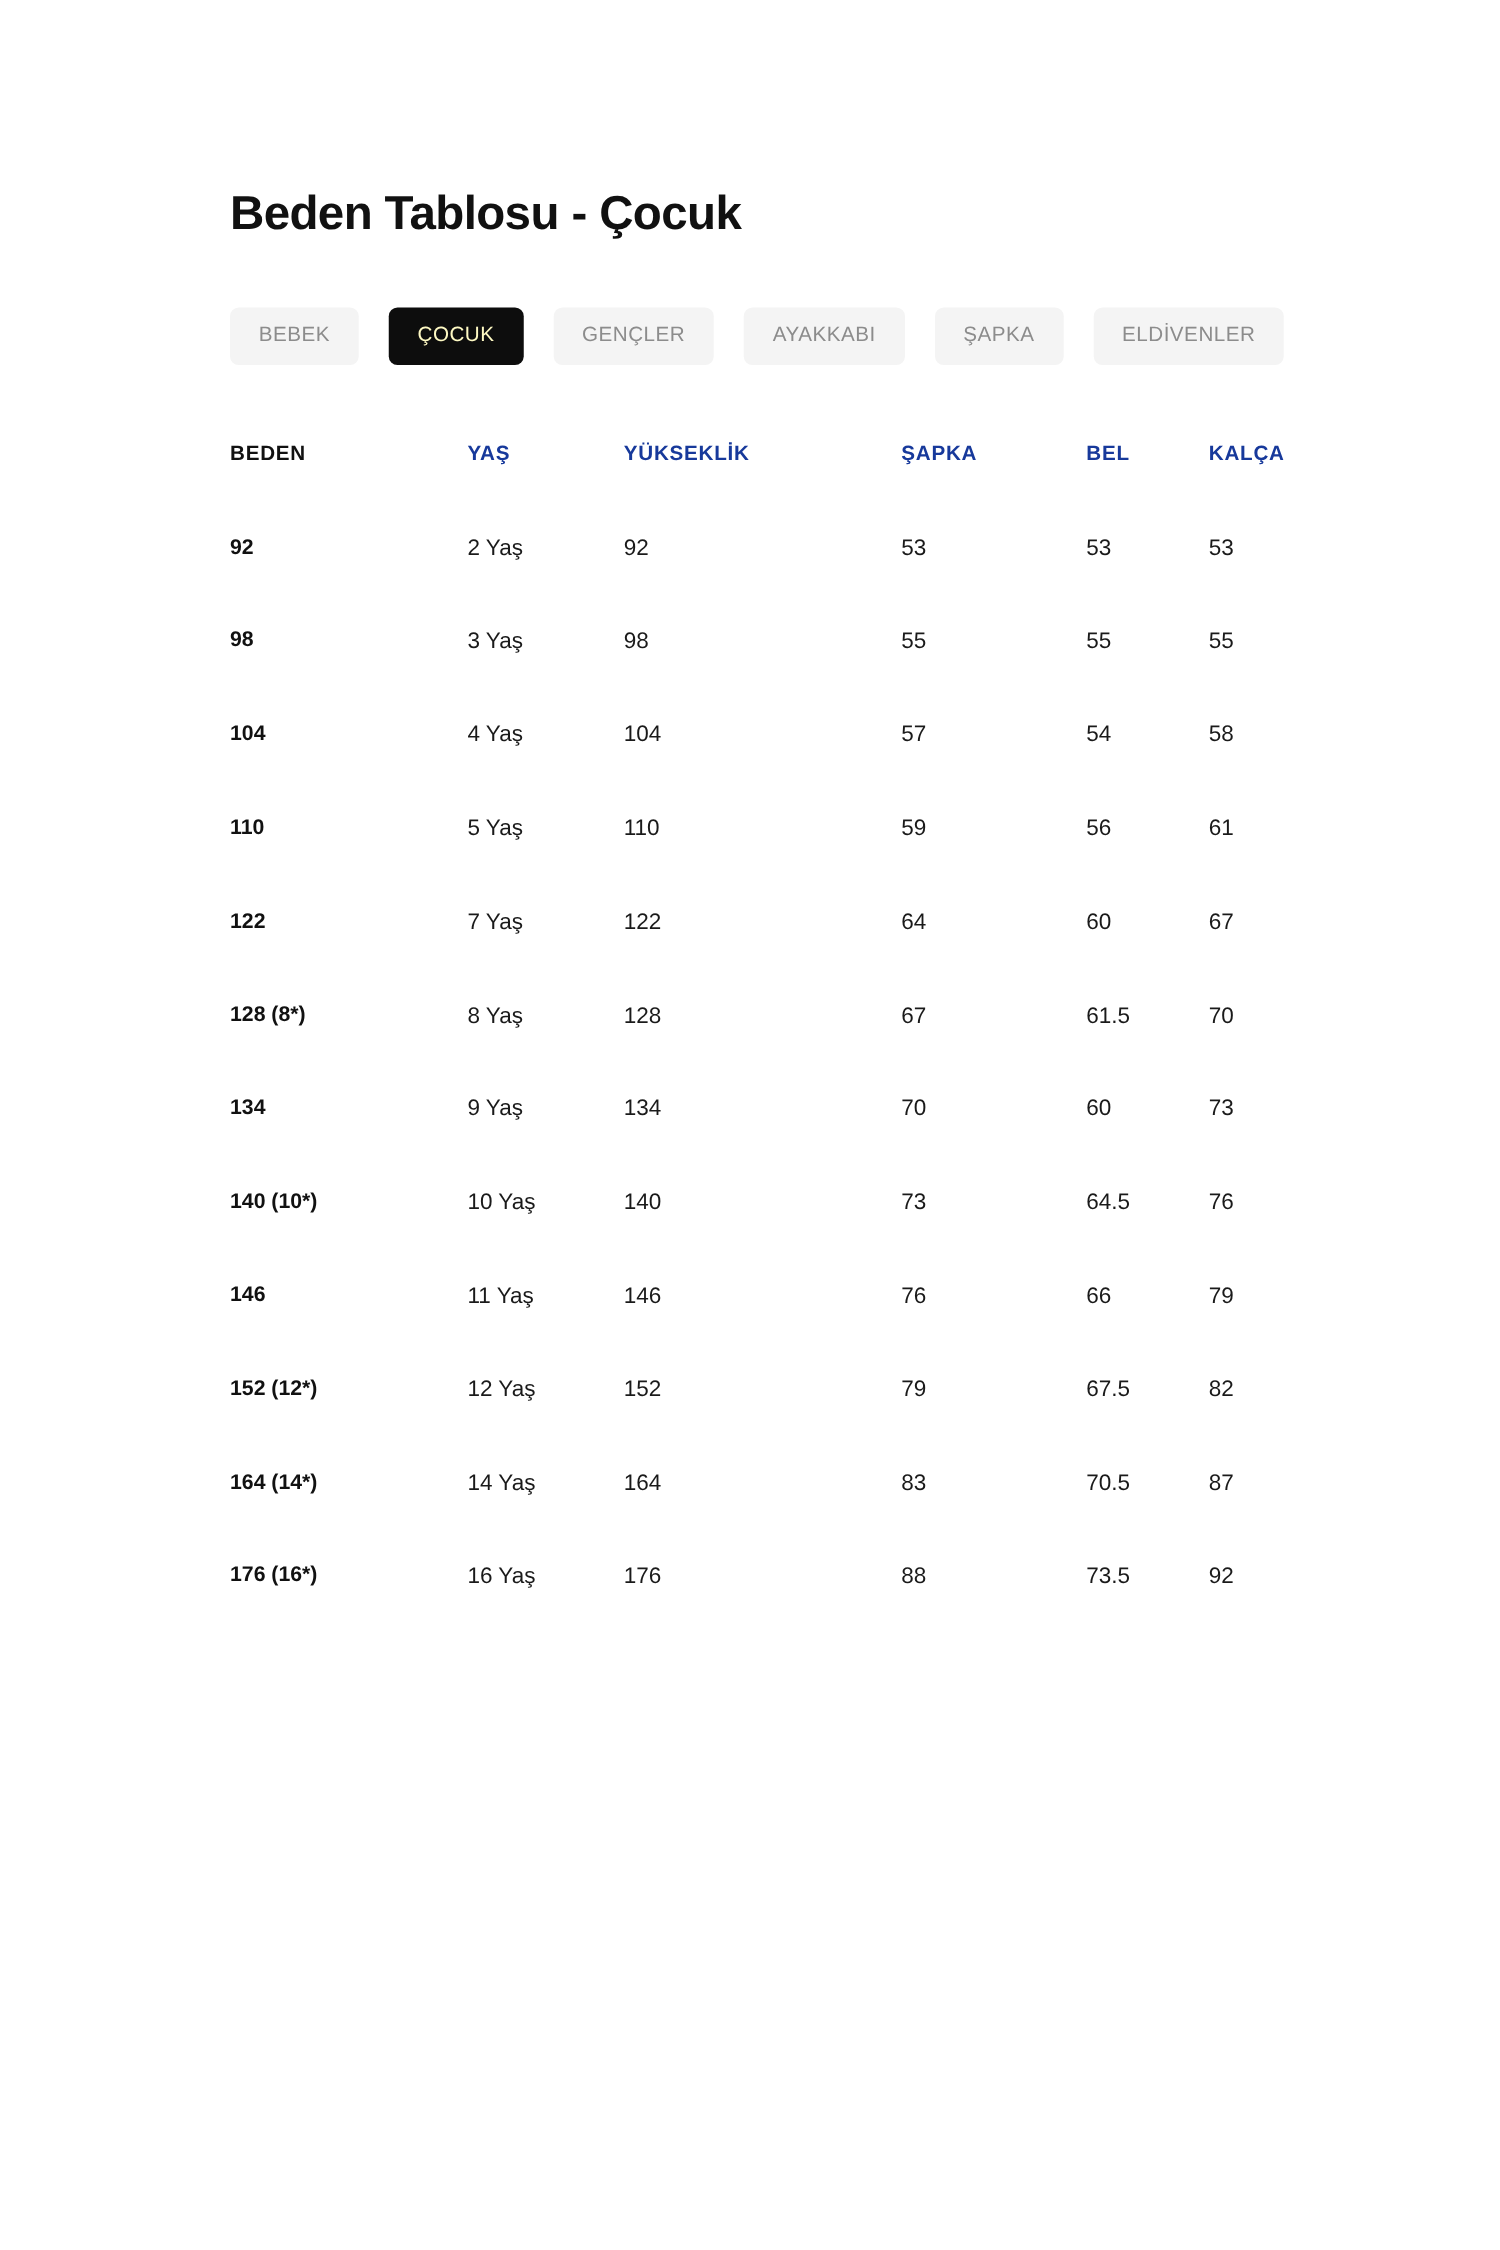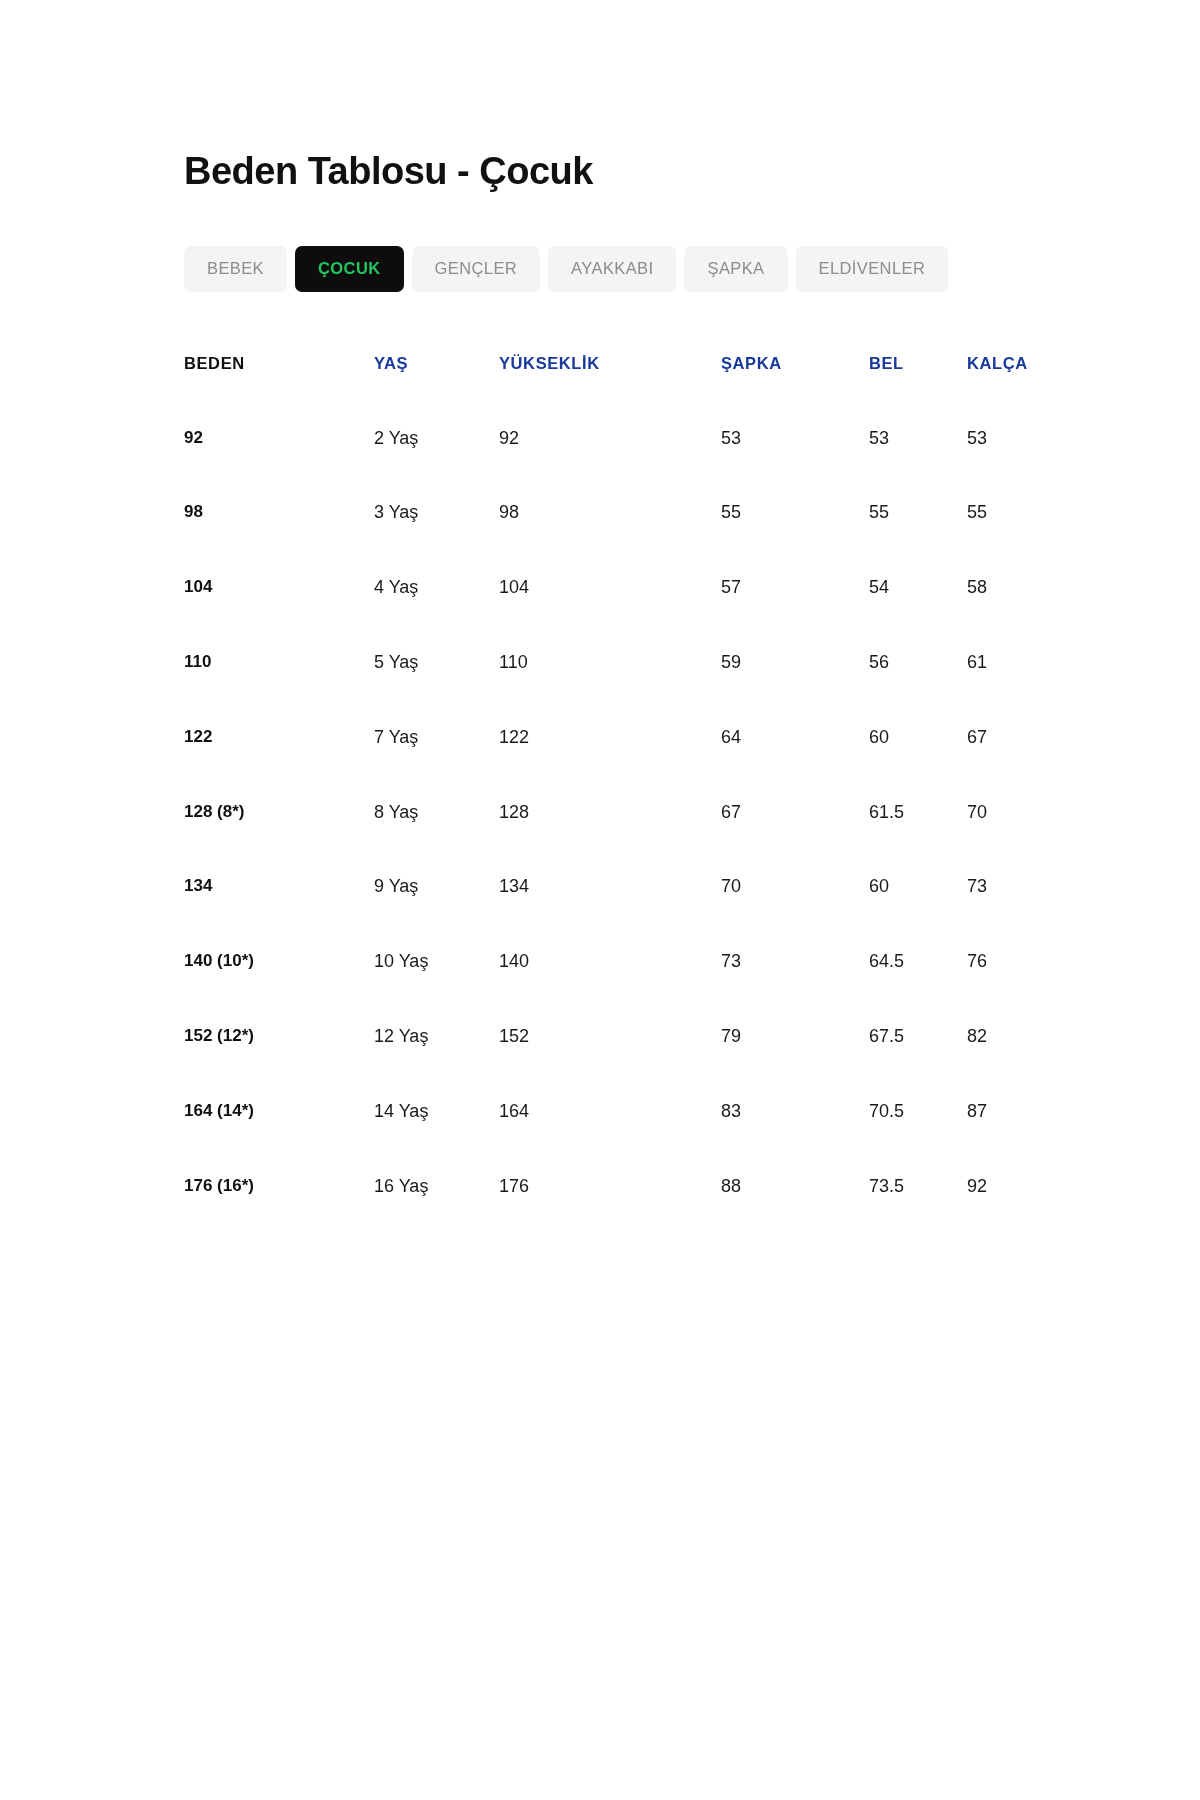--- a/index.html
+++ b/index.html
@@ -37,21 +37,21 @@
     color: #111111;
     margin: 0 0 52px 0;
     line-height: 1.15;
   }
 
   
   .tabs {
     display: flex;
     flex-wrap: nowrap;
     align-items: center;
-    gap: 8px;
+    gap: 24px;
     margin: 0 0 62px 0;
   }
   .tab {
     display: inline-flex;
     align-items: center;
     justify-content: center;
     height: 46px;
     padding: 0 23px;
     border-radius: 7px;
     background: #f4f4f4;
@@ -60,22 +60,22 @@
     font-weight: 400;
     letter-spacing: 0.4px;
     white-space: nowrap;
     border: none;
     cursor: pointer;
     font-family: inherit;
     user-select: none;
   }
   .tab.active {
     background: #0d0d0d;
-    color: #22c55e;
-    font-weight: 700;
+    color: #fef9c3;
+    font-weight: 400;
   }
 
   
   .size-table {
     width: 880px;
     border-collapse: collapse;
     table-layout: fixed;
   }
   .size-table col.c-beden     { width: 190px; }
   .size-table col.c-yas       { width: 125px; }
@@ -214,20 +214,28 @@
           </tr>
           <tr>
             <td class="cell-beden">140 (10*)</td>
             <td>10 Yaş</td>
             <td>140</td>
             <td>73</td>
             <td>64.5</td>
             <td>76</td>
           </tr>
           <tr>
+            <td class="cell-beden">146</td>
+            <td>11 Yaş</td>
+            <td>146</td>
+            <td>76</td>
+            <td>66</td>
+            <td>79</td>
+          </tr>
+          <tr>
             <td class="cell-beden">152 (12*)</td>
             <td>12 Yaş</td>
             <td>152</td>
             <td>79</td>
             <td>67.5</td>
             <td>82</td>
           </tr>
           <tr>
             <td class="cell-beden">164 (14*)</td>
             <td>14 Yaş</td>

